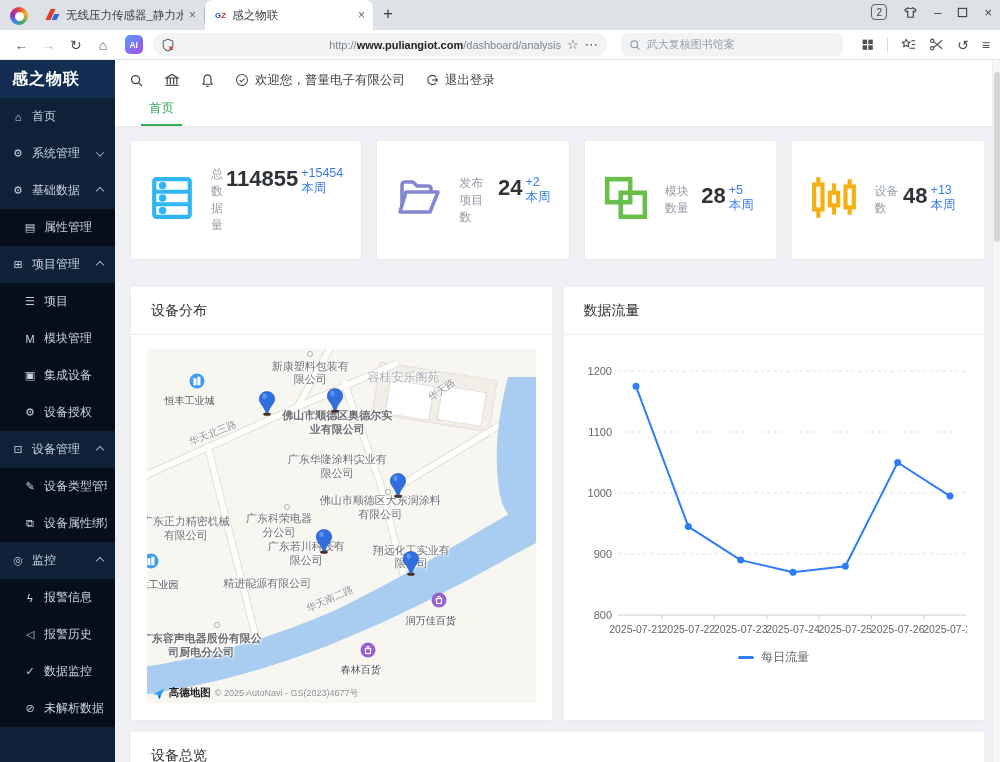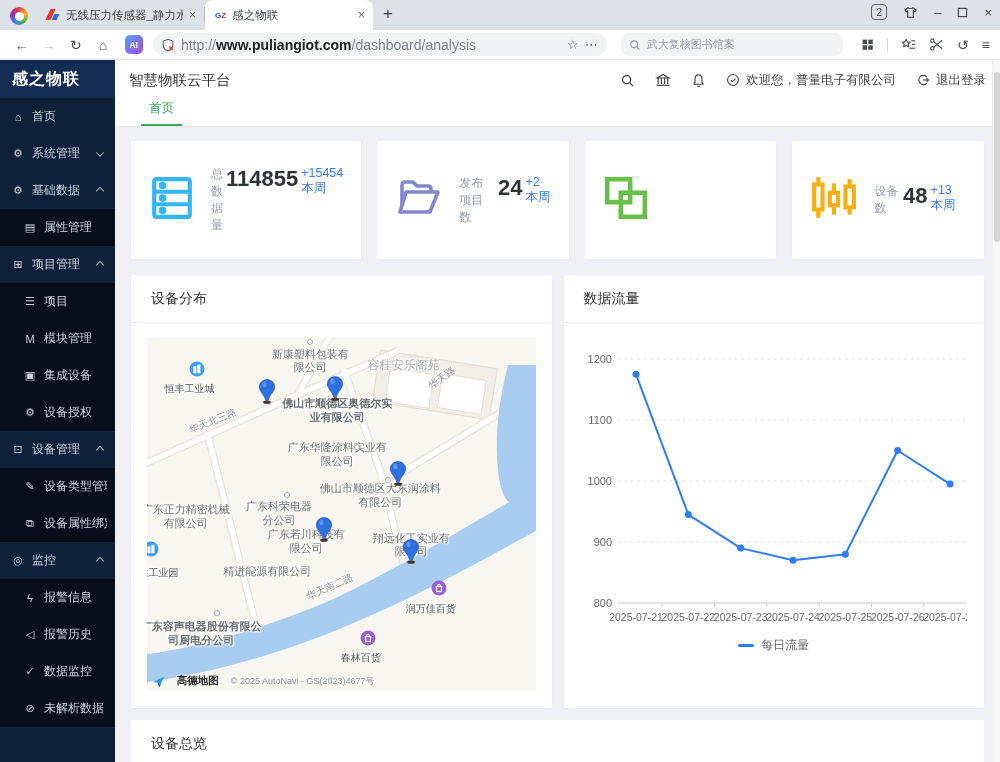--- a/index.html
+++ b/index.html
@@ -26,21 +26,21 @@
   .winbadge { border:1.4px solid #5f6368; border-radius:4px; font-size:10px; width:16px; height:16px; display:flex; align-items:center; justify-content:center; }
   .winbtn { font-size:13px; cursor:pointer; }
   .winctl svg { display:block; }
 
   .toolbar { height:30px; background:#fff; display:flex; align-items:center; padding:0 10px; gap:4px; border-bottom:1px solid #e4e4e4; }
   .navbtn { width:24px; text-align:center; font-size:14px; color:#4a4d51; cursor:pointer; }
   .navbtn.dis { color:#b9bcbf; }
   .ai-badge { width:19px; height:19px; border-radius:5px; background:linear-gradient(135deg,#56a0f5,#a44cf0); color:#fff;
     font-size:8.5px; font-weight:bold; display:flex; align-items:center; justify-content:center; margin:0 6px; }
   .addr { display:flex; align-items:center; height:23px; background:#f1f3f4; border-radius:12px; width:470px; padding:0 8px; gap:6px; }
-  .addr .url { flex:1; font-size:14px; color:#80868b; white-space:nowrap; overflow:hidden; }
+  .addr .url { flex:1; font-size:11px; color:#80868b; white-space:nowrap; overflow:hidden;text-align:right; }
   .addr .url b { color:#202124; font-weight:600; }
   .addr .star { color:#5f6368; font-size:13px; cursor:pointer; }
   .addr .more { color:#5f6368; font-size:13px; cursor:pointer; letter-spacing:1px; }
   .searchbox { display:flex; align-items:center; height:23px; background:#f1f3f4; border-radius:8px; width:230px; margin-left:10px; padding:0 8px; gap:6px; }
   .searchbox .ph { font-size:11px; color:#9aa0a6; }
   .tool-icons { display:flex; align-items:center; gap:13px; margin-left:14px; color:#4a4d51; }
   .tool-icons .tsep { width:1px; height:14px; background:#d6d6d6; }
   .tool-icons span { cursor:pointer; font-size:14px; }
   .tool-icons svg { display:block; cursor:pointer; }
 
@@ -67,40 +67,40 @@
 
   .content { padding:14px 16px 0; }
   .cards { display:flex; gap:16px; }
   .card { flex:1; height:118px; background:#fff; border-radius:2px; display:flex; align-items:center; padding:0 18px; gap:16px; box-shadow:0 1px 2px rgba(0,0,0,.03); }
   .card .cicon { flex:none; }
   .card .cbody { display:flex; flex-direction:row; gap:3px; }
   .card .clabel { font-size:12px; color:#98a0a8; }
   .card .cvalue { font-size:22px; font-weight:bold; color:#2f3338; }
   .card .cdelta { font-size:12.5px; color:#3a7bf0; }
 
-  .panels { display:flex; gap:12px; margin-top:16px; }
+  .panels { display:flex; gap:12px; margin-top:28px; }
   .panel { flex:1; background:#fff; border-radius:2px; height:433px; box-shadow:0 1px 2px rgba(0,0,0,.03); }
   .panel-h { height:48px; display:flex; align-items:center; padding:0 20px; font-size:14px; color:#333; border-bottom:1px solid #ececec; }
   .overview { margin-top:12px; height:60px; background:#fff; border-radius:2px; }
   .overview .panel-h { border-bottom:1px solid #ececec; }
 
   
   .mapbox { position:relative; width:389px; height:354px; margin:14px auto 0; background:#f8f6f1; overflow:hidden; }
   .map-base { position:absolute; inset:0; width:100%; height:100%; }
   .lbl { position:absolute; transform:translate(-50%,0); text-align:center; font-size:11px; color:#6b6f73; line-height:1.25;
     text-shadow:0 0 2px #fff,0 0 2px #fff,1px 1px 2px #fff,-1px -1px 2px #fff; pointer-events:none; }
   .lbl.area { color:#a7abb0; font-size:12px; white-space:nowrap; }
   .lbl.town { color:#4a4e52; font-weight:normal; font-size:10px; white-space:nowrap; }
   .lbl.road { color:#8d9196; font-size:10px; white-space:nowrap; }
   .poi-dot { position:absolute; width:6px; height:6px; border:1.5px solid #a7abb0; border-radius:50%; background:#fff; transform:translate(-50%,-50%); }
   .poi-badge { position:absolute; width:15px; height:15px; border-radius:50%; transform:translate(-50%,-50%); display:flex; align-items:center; justify-content:center; }
   .poi-badge.building { background:#3d9df0; }
   .poi-badge.shop { background:#9a5fd0; }
   .pin { position:absolute; width:17px; height:25px; transform:translate(-50%,-100%); cursor:pointer; }
-  .map-attr { position:absolute; left:5px; bottom:3px; display:flex; align-items:center; gap:12px; }
+  .map-attr { position:absolute; left:5px; bottom:3px; display:flex; align-items:center; gap:4px; }
   .map-attr .brand { font-size:10.5px; font-weight:bold; color:#222; text-shadow:0 0 2px #fff; }
   .map-attr .copy { font-size:9px; color:#8d9196; text-shadow:0 0 2px #fff; }
 
   
   .chartwrap { padding:8px 14px 0; }
   .legend { display:flex; align-items:center; justify-content:center; gap:7px; margin-top:2px; cursor:pointer; }
   .legend .lmark { width:16px; height:3px; border-radius:2px; background:#2e7cf6; position:relative; }
   .legend .ltext { font-size:12px; color:#666; }
 
   .scrollbar { position:absolute; right:0; top:0; width:8px; height:100%; background:#f7f7f7; border-left:1px solid #ededed; }
@@ -263,21 +263,20 @@
           </div>
           <div class="mitem sub">
             <span class="micon">⊘</span>
             <span class="mlabel">未解析数据</span>
           </div>
         </div>
     </div>
 
     <div class="main">
       <div class="topbar">
-        <span class="title">智慧物联云平台</span>
         <div class="top-icons">
           <svg width="15" height="15" viewBox="0 0 16 16">
               <circle cx="7" cy="7" r="4.3" fill="none" stroke="#444" stroke-width="1.4"></circle>
               <line x1="10.3" y1="10.3" x2="13.8" y2="13.8" stroke="#444" stroke-width="1.4"></line>
             </svg>
           <svg width="16" height="16" viewBox="0 0 16 16" fill="none" stroke="#444" stroke-width="1.2">
               <path d="M2 6 L8 2.5 L14 6 Z"></path>
               <line x1="3.2" y1="6" x2="3.2" y2="12"></line>
               <line x1="6.4" y1="6" x2="6.4" y2="12"></line>
               <line x1="9.6" y1="6" x2="9.6" y2="12"></line>
@@ -335,20 +334,25 @@
                 <span class="clabel">发布项目数</span>
                 <span class="cvalue">24</span>
                 <span class="cdelta">+2 本周</span>
               </span>
             </div>
             <div class="card">
               <span class="cicon"><svg width="46" height="46" viewBox="0 0 44 44" fill="none" stroke="#6abf4b" stroke-width="4.4">
                   <rect x="4" y="4" width="22" height="22"></rect>
                   <rect x="17" y="17" width="23" height="23"></rect>
                 </svg></span>
+              <span class="cbody">
+                <span class="clabel">模块数量</span>
+                <span class="cvalue">28</span>
+                <span class="cdelta">+5 本周</span>
+              </span>
             </div>
             <div class="card">
               <span class="cicon"><svg width="48" height="46" viewBox="0 0 46 44" fill="none" stroke="#f5b014" stroke-width="4">
                   <line x1="8" y1="2" x2="8" y2="9"></line>
                   <rect x="4" y="9" width="8" height="24"></rect>
                   <line x1="8" y1="33" x2="8" y2="41"></line>
                   <line x1="23" y1="8" x2="23" y2="17"></line>
                   <rect x="19" y="17" width="8" height="12"></rect>
                   <line x1="23" y1="29" x2="23" y2="38"></line>
                   <line x1="38" y1="4" x2="38" y2="11"></line>

